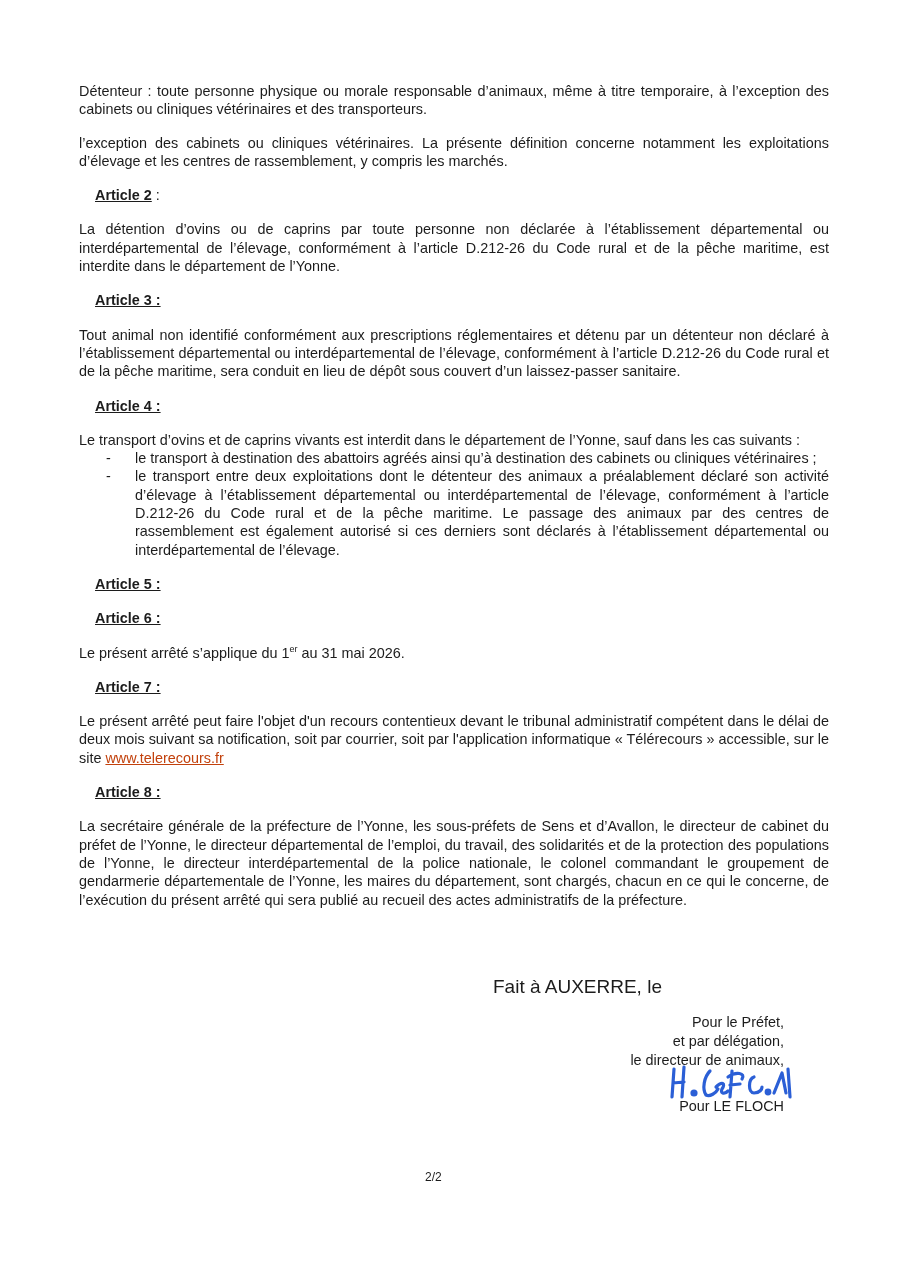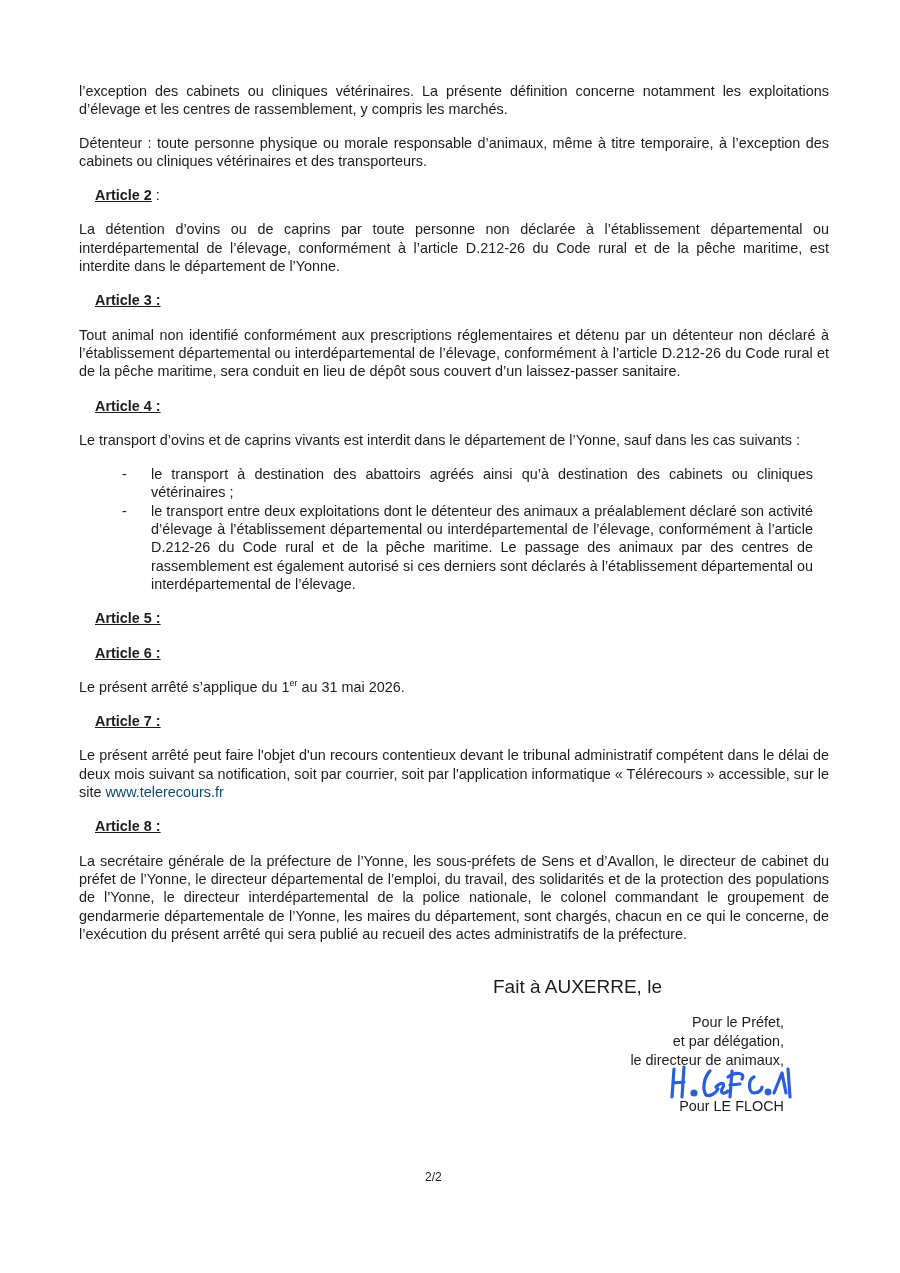--- a/index.html
+++ b/index.html
@@ -8,37 +8,37 @@
     font-family: "Liberation Sans", "DejaVu Sans", sans-serif;
     color: #1c1c1c;
   }
   .page { position: absolute; left: 79px; top: 82px; width: 750px; font-size: 14.4px; line-height: 18.3px; }
   .para { margin: 0 0 15px 0; text-align: justify; text-align-last: left; }
   .art-title { font-weight: bold; text-decoration: underline; margin: 0; display: inline-block; }
   .art-colon { font-weight: bold; }
   .art-title-wrap { margin: 16px; }
   .art-body { margin: 0; text-align: justify; }
   .article { margin-bottom: 15px; }
-  ul.dashes { list-style: none; margin: 16px; padding: 0 0 0 56px; }
+  ul.dashes { list-style: none; margin: 0; padding: 0 0 0 56px; }
   ul.dashes li { position: relative; text-align: justify; margin: 0; }
   ul.dashes li::before { content: "-"; position: absolute; left: -29px; top: 0; }
-  .link { color: #0c4a6e; }
+  .link { color: #c2410c; text-decoration: underline; }
   sup { font-size: 9px; line-height: 0; vertical-align: super; }
   .fait { position: absolute; left: 493px; top: 976px; font-size: 19px; }
   .sigblock { position: absolute; right: 116px; top: 1013px; text-align: right; font-size: 14.4px; line-height: 19px; }
   .signature { position: absolute; left: 668px; top: 1063px; width: 140px; height: 40px; }
   .signer { position: absolute; right: 116px; top: 1098px; font-size: 14.4px; }
   .pagenum { position: absolute; left: 425px; top: 1170px; font-size: 12px; }
 </style>
 </head>
 <body>
 
 <div class="page">
+  <p class="para">Détenteur : toute personne physique ou morale responsable d’animaux, même à titre temporaire, à l’exception des cabinets ou cliniques vétérinaires et des transporteurs.</p>
   <p class="para">l’exception des cabinets ou cliniques vétérinaires. La présente définition concerne notamment les exploitations d’élevage et les centres de rassemblement, y compris les marchés.</p>
-  <p class="para">Détenteur : toute personne physique ou morale responsable d’animaux, même à titre temporaire, à l’exception des cabinets ou cliniques vétérinaires et des transporteurs.</p>
 
   <div class="article">
     <div class="art-title-wrap"><span class="art-title">Article 2</span><span class="art-colon" style="font-weight:normal"> :</span></div>
     <p class="art-body">La détention d’ovins ou de caprins par toute personne non déclarée à l’établissement départemental ou interdépartemental de l’élevage, conformément à l’article D.212-26 du Code rural et de la pêche maritime, est interdite dans le département de l’Yonne.</p>
   </div>
 
   <div class="article">
     <div class="art-title-wrap"><span class="art-title">Article 3 :</span></div>
     <p class="art-body">Tout animal non identifié conformément aux prescriptions réglementaires et détenu par un détenteur non déclaré à l’établissement départemental ou interdépartemental de l’élevage, conformément à l’article D.212-26 du Code rural et de la pêche maritime, sera conduit en lieu de dépôt sous couvert d’un laissez-passer sanitaire.</p>
   </div>

